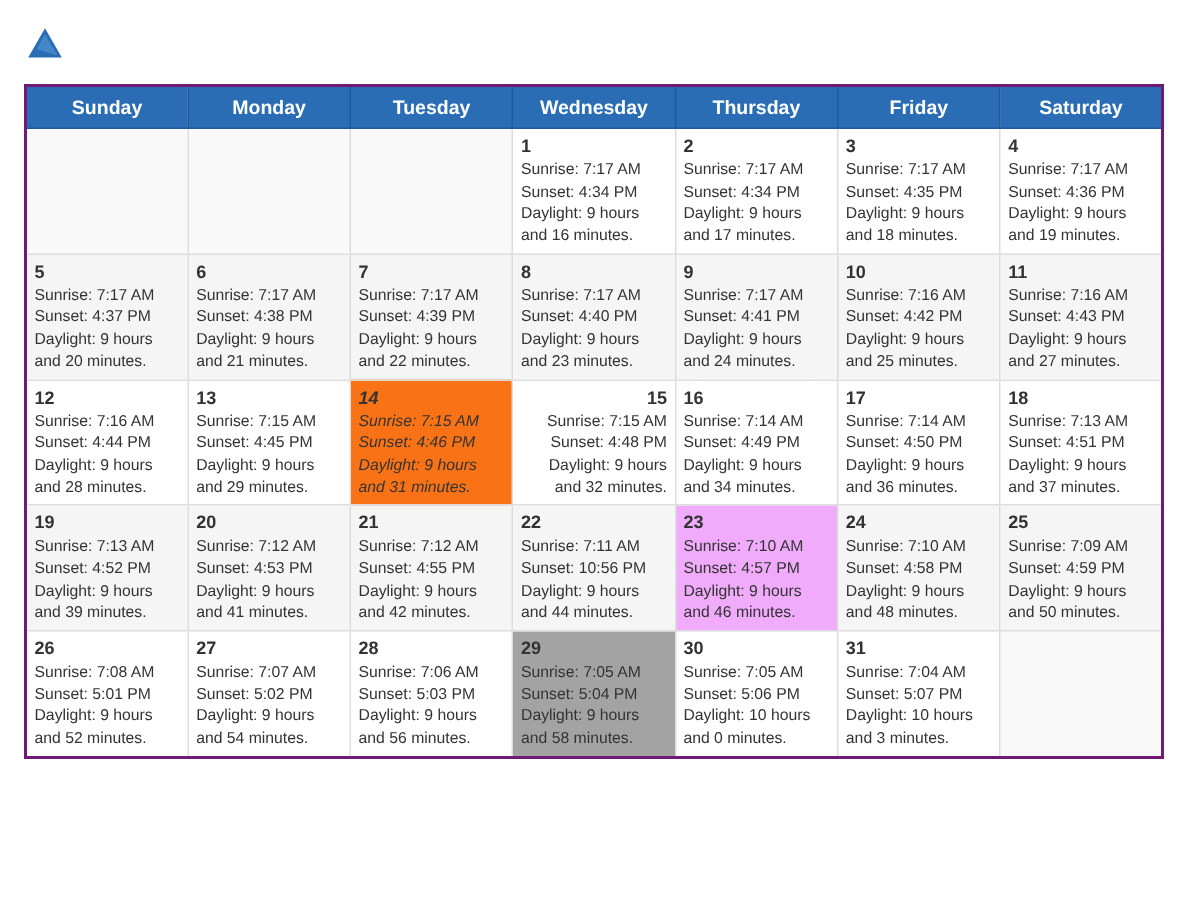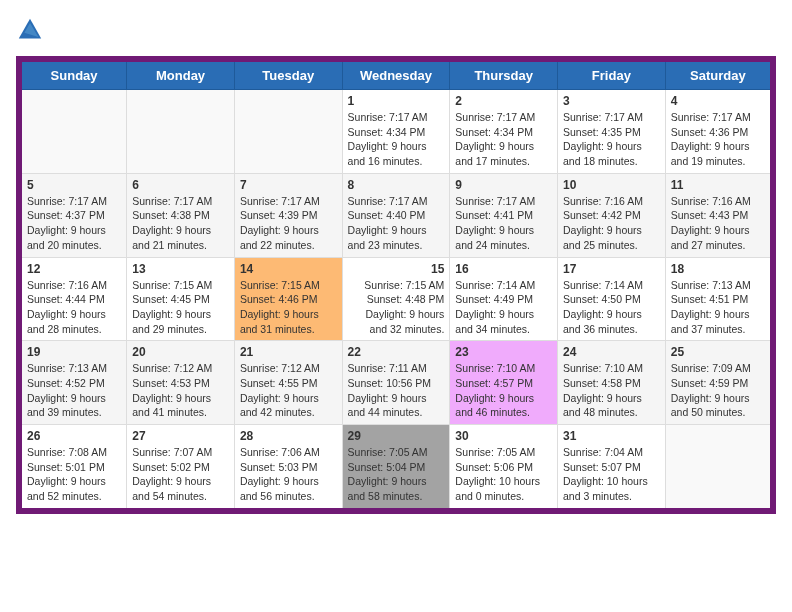--- a/index.html
+++ b/index.html
@@ -43,21 +43,21 @@
       color: #333;
       font-weight: normal;
     }
     .location-title {
       font-size: 14px;
       color: #555;
     }
     .calendar {
       width: 100%;
       border-collapse: collapse;
-      border: 6px solid #701a75;
+      border: 2px solid #701a75;
     }
     .calendar th {
       background-color: #2a6db5;
       color: #fff;
       text-align: center;
       padding: 6px 4px;
       font-size: 13px;
       border: 1px solid #1e5a9a;
     }
     .calendar td {
@@ -206,21 +206,21 @@
           <div class="day-info" style="white-space: pre-line;">Sunrise: 7:16 AM
 Sunset: 4:44 PM
 Daylight: 9 hours and 28 minutes.</div>
         </td>
         <td style="background: rgb(255, 255, 255);">
           <span class="day-number">13</span>
           <div class="day-info" style="white-space: pre-line;">Sunrise: 7:15 AM
 Sunset: 4:45 PM
 Daylight: 9 hours and 29 minutes.</div>
         </td>
-        <td style="background: #fdba74;">
+        <td style="background: #f97316; font-style: italic;">
           <span class="day-number">14</span>
           <div class="day-info" style="white-space: pre-line;">Sunrise: 7:15 AM
 Sunset: 4:46 PM
 Daylight: 9 hours and 31 minutes.</div>
         </td>
         <td style="background: rgb(255, 255, 255); text-align: right;">
           <span class="day-number">15</span>
           <div class="day-info" style="white-space: pre-line;">Sunrise: 7:15 AM
 Sunset: 4:48 PM
 Daylight: 9 hours and 32 minutes.</div>

